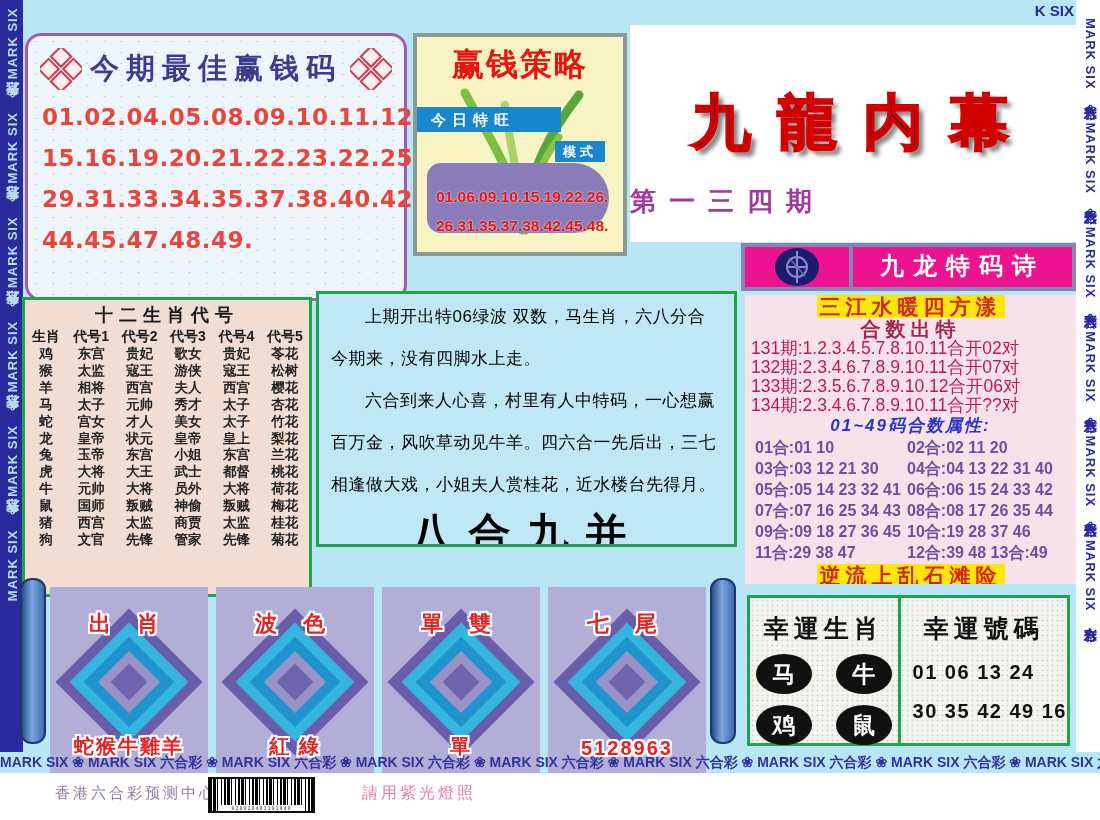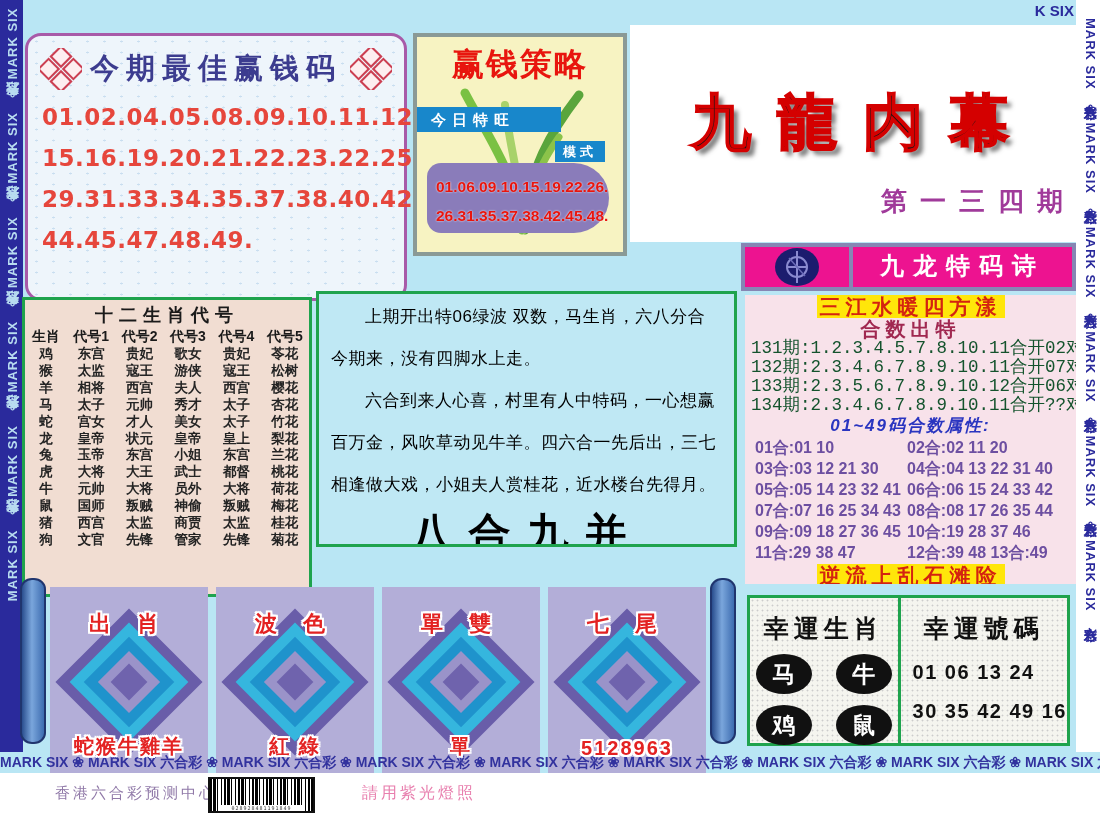--- a/index.html
+++ b/index.html
@@ -26,42 +26,42 @@
   
   .card-strategy{position:absolute;left:413px;top:33px;width:214px;height:223px;box-sizing:border-box;
                  border:4px solid #8a9a96;background:#f7f3c2;overflow:hidden;}
   .cs-title{margin:6px 0 0;text-align:center;color:#e8150e;font-size:32px;font-weight:900;letter-spacing:2px;position:relative;z-index:2;}
   .cs-plant{position:absolute;left:30px;top:38px;z-index:1;}
   .cs-banner{position:absolute;left:0;top:70px;width:130px;height:25px;background:#1887cb;color:#fff;
              font-size:15px;font-weight:bold;letter-spacing:6px;line-height:25px;padding-left:14px;z-index:2;}
   .cs-tag{position:absolute;left:138px;top:104px;width:50px;height:21px;background:#1887cb;color:#fff;
           font-size:13px;font-weight:bold;letter-spacing:4px;text-align:center;line-height:21px;z-index:2;}
   .cs-pill{position:absolute;left:10px;top:126px;width:182px;height:70px;background:#8a7cba;z-index:2;
-           border-radius:16px 40px 40px 16px;padding-top:9px;box-sizing:border-box;}
+           border-radius:16px 40px 40px 16px;padding-top:19px;box-sizing:border-box;}
   .cs-pill-line{height:29px;line-height:29px;padding-left:9px;color:#e8150e;font-size:15.5px;font-weight:800;
                 text-shadow:0 0 2px #fff;}
   
   .masthead{position:absolute;left:630px;top:25px;width:446px;height:217px;background:#fff;}
   .mh-title{margin:58px 0 0;text-align:center;font-family:"DejaVu Serif",serif;font-size:60px;font-weight:900;
             letter-spacing:26px;padding-left:20px;color:#161616;-webkit-text-stroke:2px #d40000;
             text-shadow:5px 5px 4px rgba(70,70,70,.7);}
-  .mh-issue{margin-top:20px;text-align:right;color:#a03a9a;font-size:26px;font-weight:bold;letter-spacing:13px;
+  .mh-issue{margin-top:20px;text-align:left;color:#a03a9a;font-size:26px;font-weight:bold;letter-spacing:13px;
             font-family:"DejaVu Serif",serif;}
   
   .poem-bar{position:absolute;left:741px;top:243px;width:335px;height:48px;box-sizing:border-box;
             background:#ed1390;border:4px solid #8686b4;display:flex;}
   .pb-emblem{width:104px;border-right:4px solid #8686b4;display:flex;align-items:center;justify-content:center;}
   .pb-title{flex:1;color:#fff;font-size:24px;font-weight:900;letter-spacing:9px;text-align:center;line-height:38px;}
   
   .hesu{position:absolute;left:745px;top:295px;width:331px;height:289px;background:#f8e2ea;overflow:hidden;}
   .hl{text-align:center;line-height:24px;height:24px;}
   .hl .hl-in{background:#ffe60a;color:#d42310;font-size:21px;font-weight:900;letter-spacing:5px;padding:0 3px;}
   .hsub{text-align:center;line-height:20px;color:#a02850;font-size:20px;font-weight:900;letter-spacing:5px;}
   .hrows{padding-left:6px;}
-  .hrow{line-height:19px;font-size:17.5px;color:#14532d;font-family:Liberation Mono, monospace;white-space:nowrap;text-align:right;}
+  .hrow{line-height:19px;font-size:17.5px;color:#be185d;font-family:Liberation Sans, sans-serif;white-space:nowrap;}
   .attr-title{text-align:center;line-height:22px;color:#2a35c0;font-size:17px;font-weight:bold;font-style:italic;letter-spacing:2px;}
   .pairs{padding-left:10px;}
   .prow{display:grid;grid-template-columns:152px 1fr;line-height:21px;font-size:16px;font-weight:bold;
         color:#6d4fa1;white-space:nowrap;}
   .hfoot{margin-top:1px;}
   
   .zodiac{position:absolute;left:22px;top:297px;width:290px;height:300px;box-sizing:border-box;
           background:#f1ddd2;border:3px solid #1fa34d;overflow:hidden;}
   .z-title{text-align:center;font-size:18px;font-weight:900;letter-spacing:6px;margin-top:3px;color:#1a1a1a;}
   .z-head,.zr{display:grid;grid-template-columns:42px repeat(5,1fr);}

